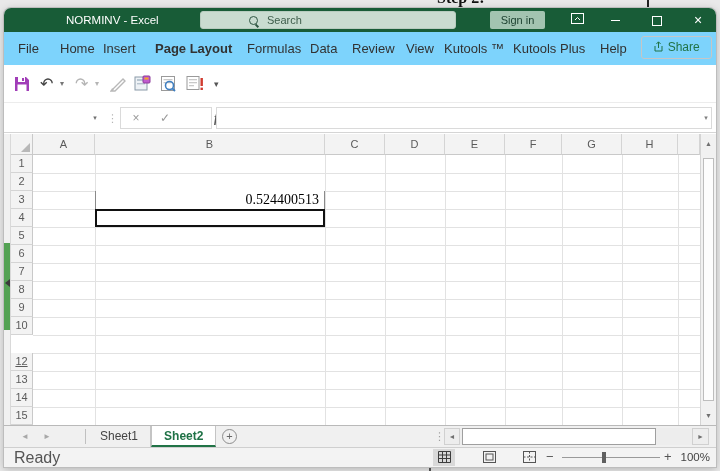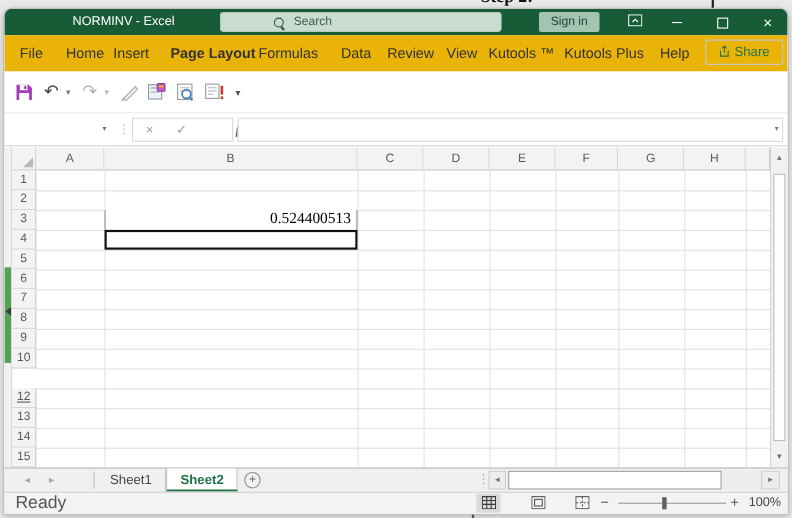--- a/index.html
+++ b/index.html
@@ -26,21 +26,21 @@
   #title-text{left:62px;top:0;width:86px;height:24px;line-height:24px;color:#fff;font-size:11.5px;text-align:center;white-space:nowrap;}
   #search-pill{left:196px;top:3px;width:256px;height:18px;background:#c9dcd0;border:1px solid #b7ccbf;border-radius:3px;box-sizing:border-box;}
   .mag{position:absolute;left:48px;top:4px;width:7px;height:7px;border:1.5px solid #2f5642;border-radius:50%;}
   .mag::after{content:"";position:absolute;left:6px;top:7px;width:1.5px;height:4px;background:#2f5642;transform:rotate(-45deg);}
   #search-text{position:absolute;left:66px;top:0;height:16px;line-height:16px;color:#3f5e4c;font-size:11px;}
   #signin-btn{left:486px;top:3px;width:55px;height:18px;background:#a3c4b1;border-radius:2px;color:#1d4231;font-size:11px;text-align:center;line-height:18px;}
   .win-ctrl{color:#fff;top:0;height:24px;line-height:24px;text-align:center;width:30px;font-size:13px;}
   #min-btn span{display:inline-block;width:9px;height:1px;background:#fff;vertical-align:middle;}
   #max-btn span{display:inline-block;width:8px;height:8px;border:1px solid #fff;vertical-align:middle;}
   
-  #menubar{left:0;top:24px;width:712px;height:33px;background:#eab308;}
+  #menubar{left:0;top:24px;width:712px;height:33px;background:#7dd3fc;}
   .menu-item{position:absolute;top:0;height:33px;line-height:33px;font-size:13px;color:#323232;white-space:nowrap;}
   #share-btn{left:637px;top:4px;width:71px;height:23px;border:1px solid #c6c6c6;border-radius:3px;box-sizing:border-box;text-align:center;line-height:21px;color:#217346;font-size:12px;}
   
   #qat{left:0;top:57px;width:712px;height:38px;background:#fff;border-bottom:1px solid #ececec;box-sizing:border-box;}
   .qat-glyph{position:absolute;top:0;height:38px;line-height:38px;font-size:16px;color:#444;}
   .qat-chev{position:absolute;top:0;height:38px;line-height:38px;font-size:8px;color:#777;}
   .grayed{color:#b5b5b5;}
   
   #fbar{left:0;top:96px;width:712px;height:29px;background:#fff;border-bottom:1px solid #d5d5d5;box-sizing:border-box;}
   #name-box{left:4px;top:3px;width:94px;height:22px;border:1px solid #d0d0d0;box-sizing:border-box;font-size:12px;color:#2b2b2b;line-height:20px;padding-left:6px;}
@@ -122,21 +122,21 @@
     <div class="abs win-ctrl" style="left:638px;" id="max-btn"><span></span></div>
     <div class="abs win-ctrl" style="left:679px;font-size:14px;"><span>×</span></div>
   </div>
 
   <div class="abs" id="menubar">
     <div id="menu-items">
         <div class="menu-item" style="left:14px;">File</div>
         <div class="menu-item" style="left:56px;">Home</div>
         <div class="menu-item" style="left:99px;">Insert</div>
         <div class="menu-item" style="left:151px;font-weight:bold;">Page Layout</div>
-        <div class="menu-item" style="left:231px;text-align:right;">Formulas</div>
+        <div class="menu-item" style="left:243px;text-align:right;">Formulas</div>
         <div class="menu-item" style="left:306px;">Data</div>
         <div class="menu-item" style="left:348px;">Review</div>
         <div class="menu-item" style="left:402px;">View</div>
         <div class="menu-item" style="left:440px;">Kutools ™</div>
         <div class="menu-item" style="left:509px;">Kutools Plus</div>
         <div class="menu-item" style="left:596px;">Help</div>
       </div>
     <div class="abs" id="share-btn">
       <svg width="11" height="11" viewBox="0 0 11 11" style="vertical-align:-1px">
         <path d="M2 5 v5 h7 v-5" fill="none" stroke="#217346"></path>

